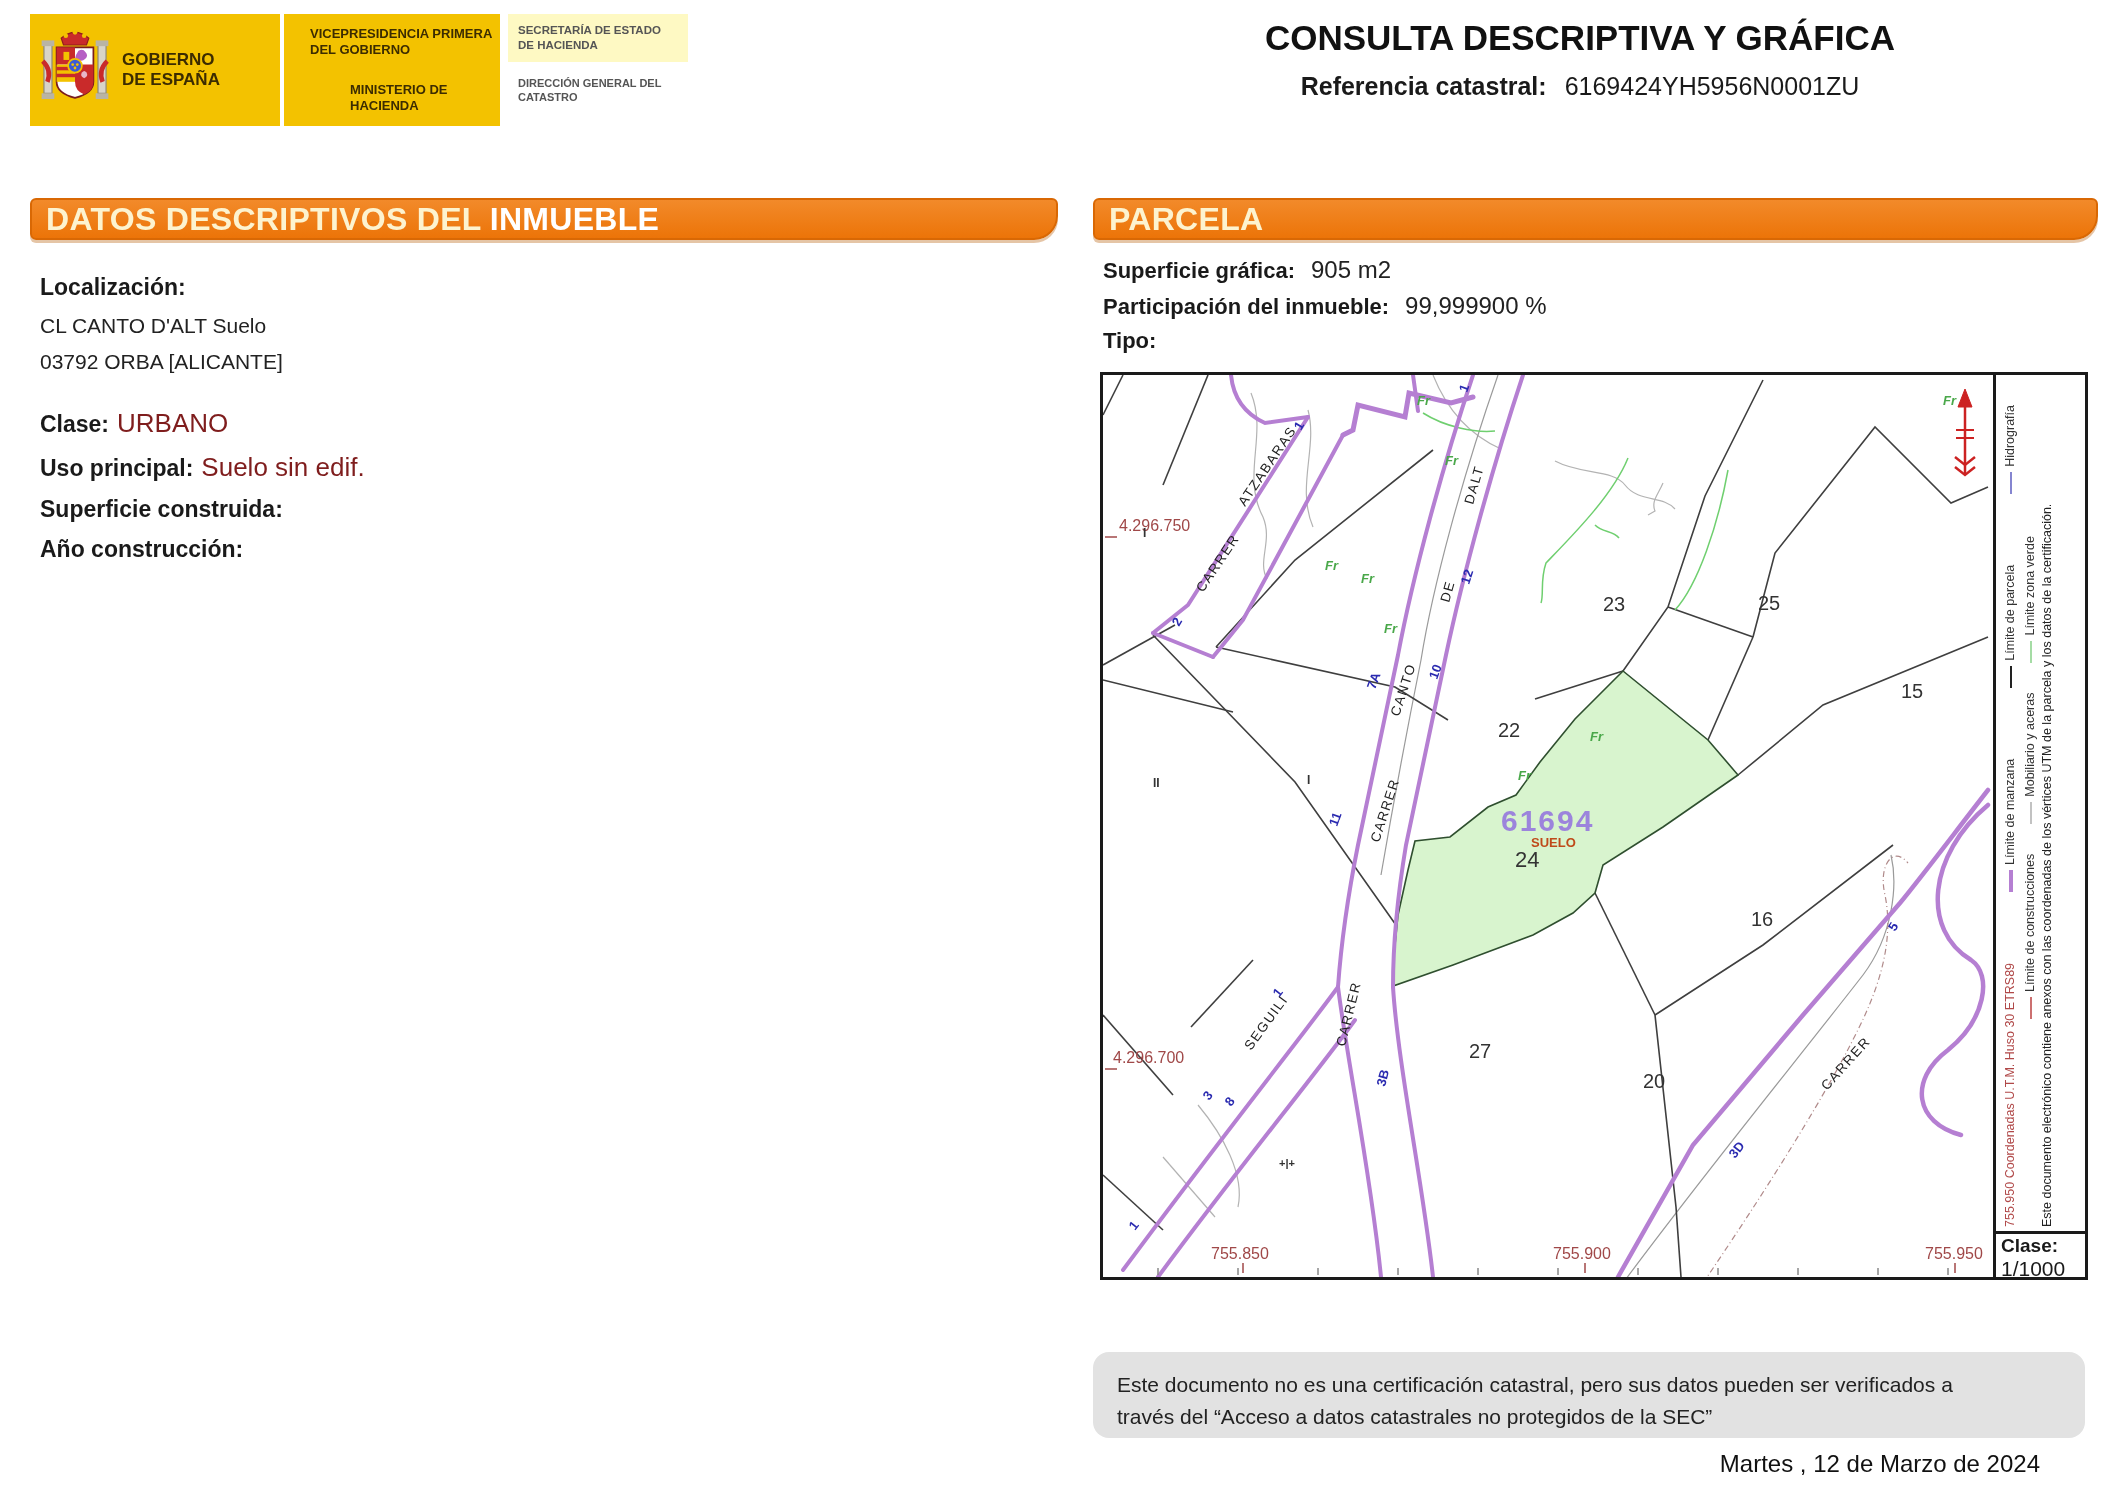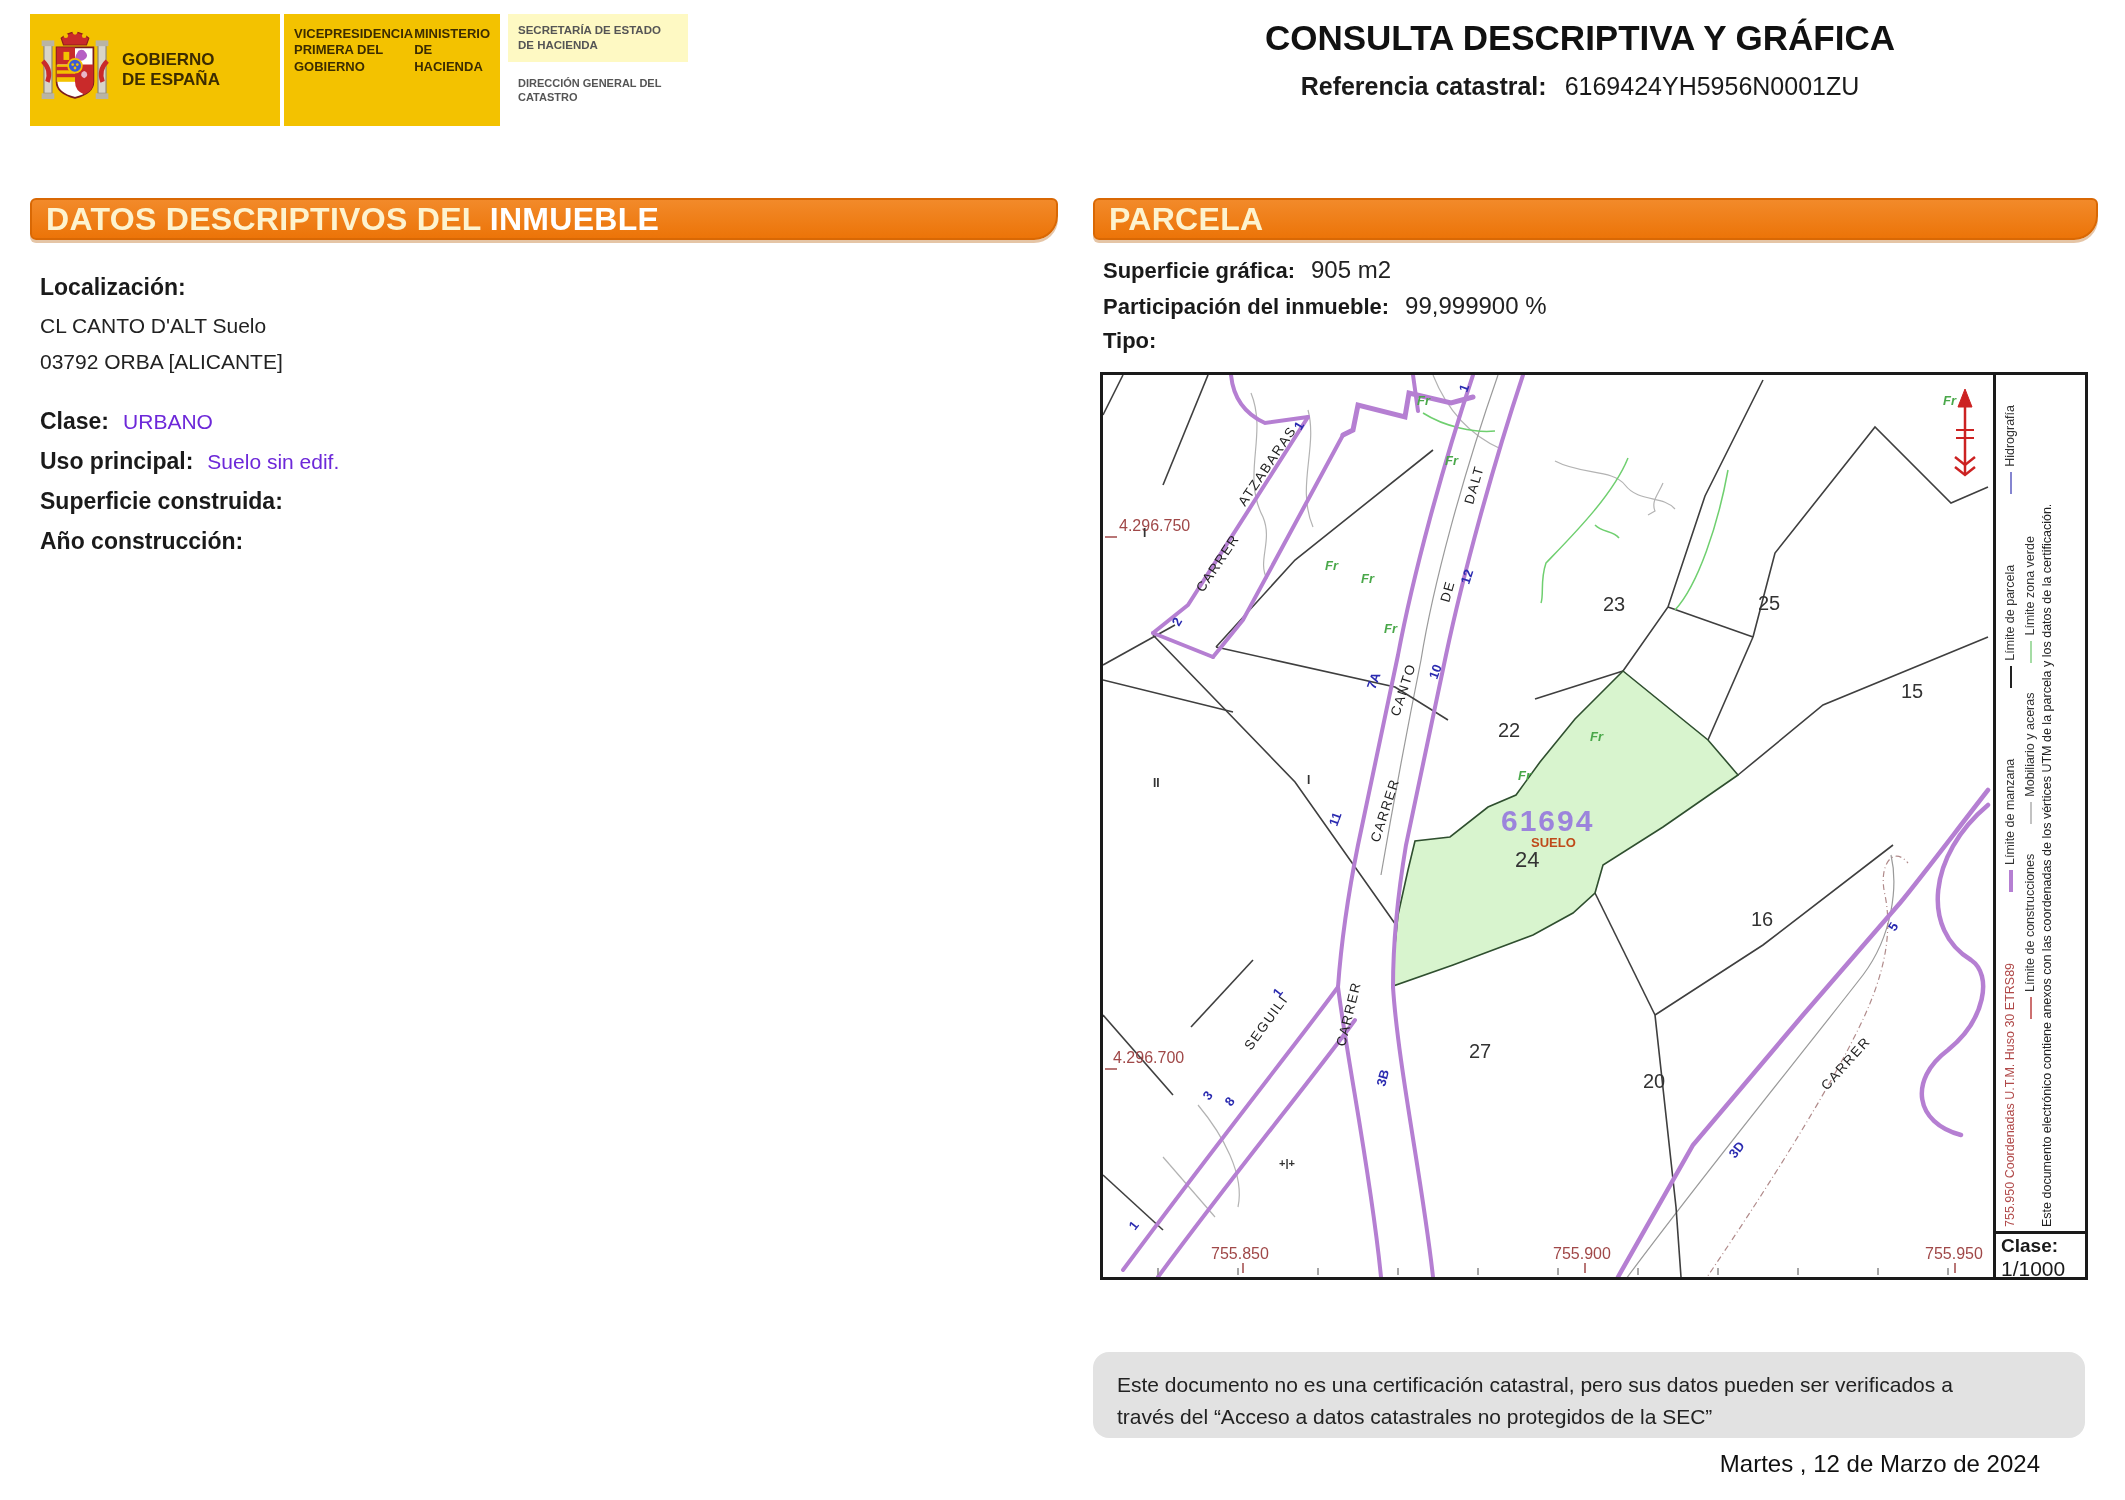--- a/index.html
+++ b/index.html
@@ -6,21 +6,21 @@
   body{width:2125px;height:1500px;position:relative;font-family:"Liberation Sans",sans-serif;color:#1a1a1a;overflow:hidden;}
   .abs{position:absolute;}
 
   
   .gov-block{left:30px;top:14px;display:flex;align-items:stretch;}
   .gov-yellow{background:#f3c200;display:flex;align-items:center;}
   .gov-y1{width:250px;height:112px;padding:0 0 0 10px;box-sizing:border-box;}
   .gov-y1 .coat{margin-right:12px;}
   .gov-y1 .govname{font-weight:bold;font-size:17px;line-height:1.2;color:#3c2c00;}
   .gov-sep{width:4px;background:#ffffff;}
-  .gov-y2{width:216px;height:112px;padding:12px 10px;box-sizing:border-box;display:flex;flex-direction:row;justify-content:space-between;align-items:flex-start;}
+  .gov-y2{width:216px;height:112px;padding:12px 0;box-sizing:border-box;display:flex;flex-direction:column;justify-content:space-between;align-items:flex-end;}
   .gov-y2 div{font-weight:bold;font-size:13px;line-height:1.25;color:#3c2c00;}
   .gov-right{width:180px;margin-left:8px;display:flex;flex-direction:column;}
   .gray-box{background:#fef9c3;padding:9px 10px;font-weight:bold;font-size:11.5px;line-height:1.3;color:#555;}
   .dg-text{margin-top:14px;padding-left:10px;font-weight:bold;font-size:11px;line-height:1.3;color:#555;}
 
   
   .doc-title{left:1105px;top:18px;width:950px;text-align:center;}
   .doc-title .t{font-size:35px;font-weight:bold;color:#111;line-height:1.15;}
   .ref-line{margin-top:14px;font-size:25px;}
   .ref-line .lab{font-weight:bold;}
@@ -28,21 +28,21 @@
 
   
   .orange-bar{height:42px;background:linear-gradient(#f28a2a,#ec7408);border:2px solid #d96804;border-radius:6px 6px 24px 6px;box-sizing:border-box;display:flex;align-items:center;padding-left:14px;color:#fdf3cf;font-size:32px;font-weight:bold;letter-spacing:0.3px;box-shadow:0 3px 0 rgba(180,90,0,.35);}
   .orange-bar .emph{color:#ffffff;margin-left:8px;}
 
   
   .panel-left{left:30px;top:198px;width:1028px;}
   .panel-left .content{padding:34px 4px 0 10px;}
   .fld{font-size:23px;margin-bottom:13px;}
   .fld .lab{font-weight:bold;}
-  .fld .val{font-weight:normal;font-size:21px;margin-left:14px;color:#6d28d9;}
+  .fld .val{font-weight:normal;font-size:26px;margin-left:8px;color:#7f1d1d;}
   .addr{font-size:21px;margin-bottom:12px;color:#222;}
   .gap{height:22px;}
 
   
   .panel-right{left:1093px;top:198px;width:1005px;}
   .panel-right .content{padding:16px 4px 0 10px;}
   .fld2{font-size:22px;margin-bottom:8px;}
   .fld2 .lab{font-weight:bold;}
   .fld2 .val{font-weight:normal;font-size:24px;margin-left:16px;color:#222;}
 

